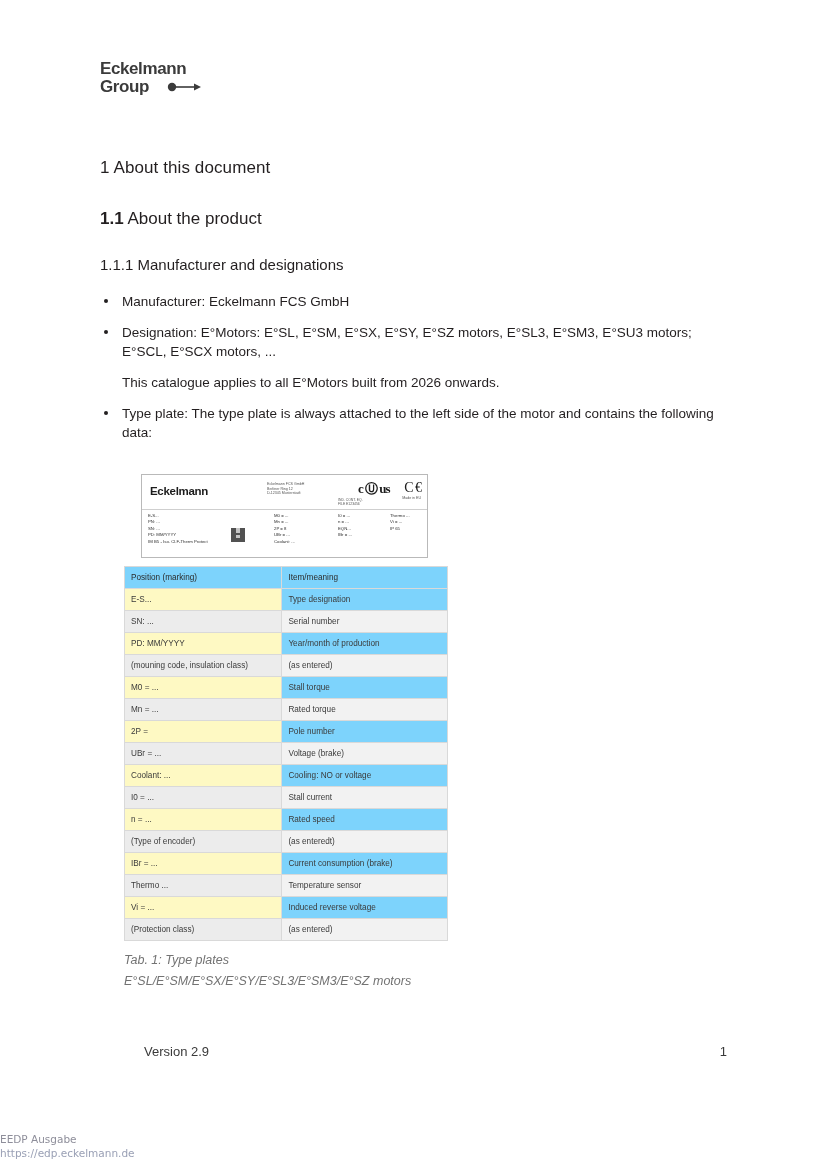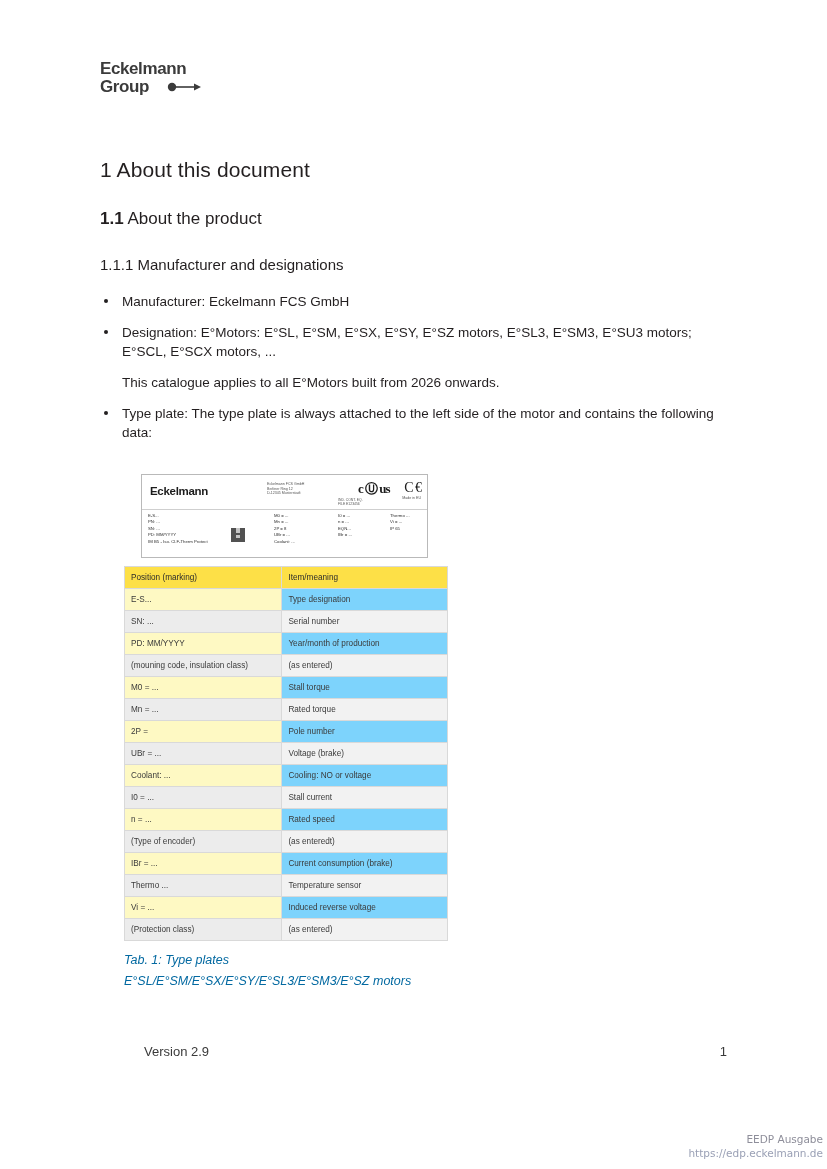--- a/index.html
+++ b/index.html
@@ -53,21 +53,21 @@
     margin-left: 6px;
     display: flex;
     align-items: center;
   }
 
   
   .h1 {
     position: absolute;
     left: 100px;
     top: 158px;
-    font-size: 21px;
+    font-size: 17px;
     font-weight: normal;
     color: #231f20;
     letter-spacing: 0.1px;
   }
   .h2 {
     position: absolute;
     left: 100px;
     top: 209px;
     font-size: 17px;
     color: #231f20;
@@ -227,37 +227,37 @@
   }
   .tbl td, .tbl th {
     border: 1px solid #d9d9d9;
     padding: 4px 5px 4px 6px;
     height: 13px;
     vertical-align: middle;
     text-align: left;
     font-weight: normal;
   }
   .tbl th {
-    background: #fde047;
+    background: #7dd3fc;
     color: #2b2b2b;
     font-size: 8.2px;
   }
   .tbl td.col1 { width: 157px; background: #fef9c3; }
   .tbl td.col2 { width: 165px; background: #7dd3fc; }
   .tbl tr:nth-child(even) td.col1 { background: #ececec; }
   .tbl tr:nth-child(even) td.col2 { background: #f2f2f2; }
 
   
   .caption {
     position: absolute;
     left: 124px;
     top: 950px;
     font-size: 12.5px;
     font-style: italic;
-    color: #0369a1;
+    color: #737373;
     line-height: 21px;
   }
 
   
   .footer-version {
     position: absolute;
     left: 100px;
     top: 1044px;
     font-size: 13px;
     color: #3a3a3a;
@@ -266,23 +266,23 @@
   .footer-page {
     position: absolute;
     right: 100px;
     top: 1044px;
     font-size: 13px;
     color: #3a3a3a;
   }
   .watermark {
     position: absolute;
     left: 0;
-    right: 4px;
+    right: 16px;
     top: 1132px;
-    text-align: right;
+    text-align: left;
     font-family: "DejaVu Sans", sans-serif;
     font-size: 10.5px;
     line-height: 14px;
     color: #8e8e9a;
   }
   .watermark .wm2 { color: #9aa0b5; }
 </style>
 </head>
 <body>
 

